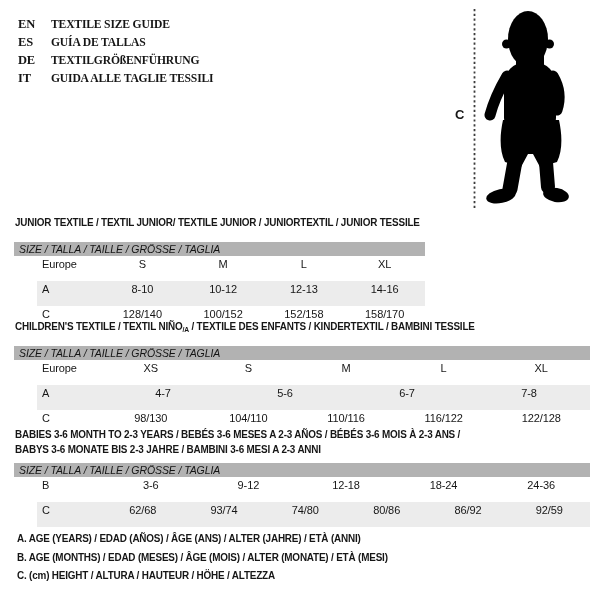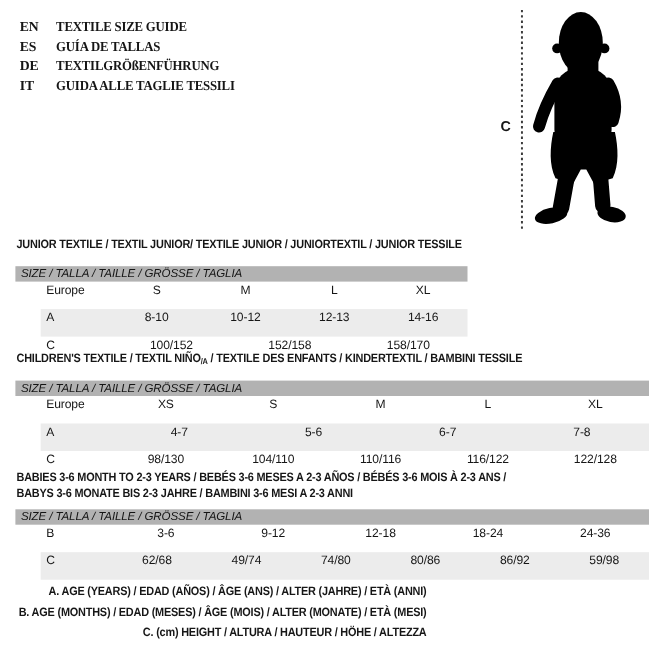--- a/index.html
+++ b/index.html
@@ -27,21 +27,21 @@
   .band{height:14px;line-height:14px;background:#b2b2b2;padding-left:5px;font-size:10.5px;letter-spacing:-0.1px;color:#141414;font-style:italic;}
   .trow{display:flex;height:25px;line-height:17px;font-size:11px;letter-spacing:-0.1px;margin-left:23px;}
   .trow .lab{width:60px;padding-left:5px;text-align:left;}
   .trow .cell{flex:1;text-align:center;}
   .stripe{background:#ececec;}
   .t-narrow{width:411px;}
   .t-wide{width:576px;}
   .title-2line{line-height:15px;}
 
   
-  .footnotes{left:17px;top:529px;text-align:right;}
+  .footnotes{left:17px;top:529px;}
   .fn{font-weight:bold;font-size:11px;letter-spacing:-0.2px;line-height:18.5px;transform:scaleX(0.90);transform-origin:0 50%;white-space:nowrap;}
 </style>
 </head>
 <body>
 
 <div class="abs lang-block">
   <div class="lang-row">
     <span class="lang-code">EN</span>
     <span class="lang-label">TEXTILE SIZE GUIDE</span>
   </div>
@@ -94,20 +94,21 @@
   </div>
   <div class="trow stripe">
     <span class="lab">A</span>
     <span class="cell">8-10</span>
     <span class="cell">10-12</span>
     <span class="cell">12-13</span>
     <span class="cell">14-16</span>
   </div>
   <div class="trow">
     <span class="lab">C</span>
+    <span class="cell">128/140</span>
     <span class="cell">100/152</span>
     <span class="cell">152/158</span>
     <span class="cell">158/170</span>
   </div>
 </div>
 
 <div class="abs tbl-title" style="left:15px;top:320px;"><span>CHILDREN'S TEXTILE / TEXTIL NIÑO</span><span class="sub">/A</span><span> / TEXTILE DES ENFANTS / KINDERTEXTIL / BAMBINI TESSILE</span></div>
 <div class="abs tbl t-wide" style="left:14px;top:346px;">
   <div class="band">SIZE / TALLA / TAILLE / GRÖSSE / TAGLIA</div>
   <div class="trow">
@@ -145,25 +146,25 @@
     <span class="lab">B</span>
     <span class="cell">3-6</span>
     <span class="cell">9-12</span>
     <span class="cell">12-18</span>
     <span class="cell">18-24</span>
     <span class="cell">24-36</span>
   </div>
   <div class="trow stripe">
     <span class="lab">C</span>
     <span class="cell">62/68</span>
-    <span class="cell">49/74</span>
+    <span class="cell">93/74</span>
     <span class="cell">74/80</span>
     <span class="cell">80/86</span>
     <span class="cell">86/92</span>
-    <span class="cell">59/98</span>
+    <span class="cell">92/59</span>
   </div>
 </div>
 
 <div class="abs footnotes">
   <div class="fn">A. AGE (YEARS) / EDAD (AÑOS) / ÂGE (ANS) / ALTER (JAHRE) / ETÀ (ANNI)</div>
   <div class="fn">B. AGE (MONTHS) / EDAD (MESES) / ÂGE (MOIS) / ALTER (MONATE) / ETÀ (MESI)</div>
   <div class="fn">C. (cm) HEIGHT / ALTURA / HAUTEUR / HÖHE / ALTEZZA</div>
 </div>
 
 </body></html>

